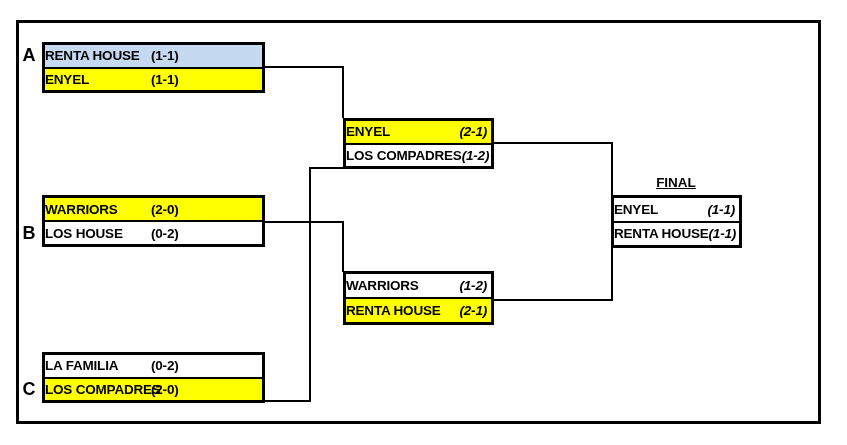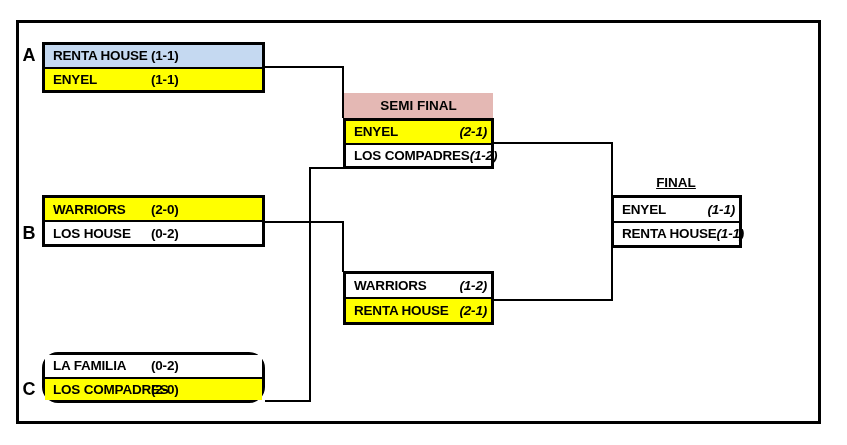--- a/index.html
+++ b/index.html
@@ -13,21 +13,21 @@
   }
   
   .line{position:absolute;background:#000;}
   
   .box{
     position:absolute;border:3px solid #000;box-sizing:border-box;
     display:flex;flex-direction:column;background:#fff;z-index:2;
   }
   .row{
     flex:1;display:flex;align-items:center;position:relative;
-    padding-left:8px;font-size:13.5px;font-weight:bold;letter-spacing:-0.2px;
+    padding-left:0;font-size:13.5px;font-weight:bold;letter-spacing:-0.2px;
     white-space:nowrap;box-sizing:border-box;
   }
   .row + .row{border-top:2px solid #000;}
   .rec.tab{position:absolute;left:106px;}
   .rec.right{margin-left:auto;padding-right:4px;font-style:italic;}
   .group-label{
     position:absolute;width:24px;height:22px;text-align:center;
     font-size:18px;font-weight:bold;line-height:22px;z-index:2;
   }
   .sf-header{
@@ -78,34 +78,31 @@
     <div class="row" style="background: rgb(255, 255, 0);">
       <span>WARRIORS</span>
       <span class="rec tab">(2-0)</span>
     </div>
     <div class="row" style="background: rgb(255, 255, 255);">
       <span>LOS HOUSE</span>
       <span class="rec tab">(0-2)</span>
     </div>
   </div>
 
-  <div class="box" style="left:42px;top:352px;width:223px;height:51px;border-radius:16px;">
+  <div class="box" style="left:42px;top:352px;width:223px;height:51px;">
     <div class="row" style="background: rgb(255, 255, 255);">
       <span>LA FAMILIA</span>
       <span class="rec tab">(0-2)</span>
     </div>
     <div class="row" style="background: rgb(255, 255, 0);">
       <span>LOS COMPADRES</span>
       <span class="rec tab">(2-0)</span>
     </div>
   </div>
 
-  <div class="sf-header" style="background: rgb(228, 184, 180);">
-    <span>SEMI FINAL</span>
-  </div>
 
   <div class="box" style="left:343px;top:118px;width:151px;height:51px;">
     <div class="row" style="background: rgb(255, 255, 0);">
       <span>ENYEL</span>
       <span class="rec right">(2-1)</span>
     </div>
     <div class="row" style="background: rgb(255, 255, 255);">
       <span>LOS COMPADRES</span>
       <span class="rec right">(1-2)</span>
     </div>

